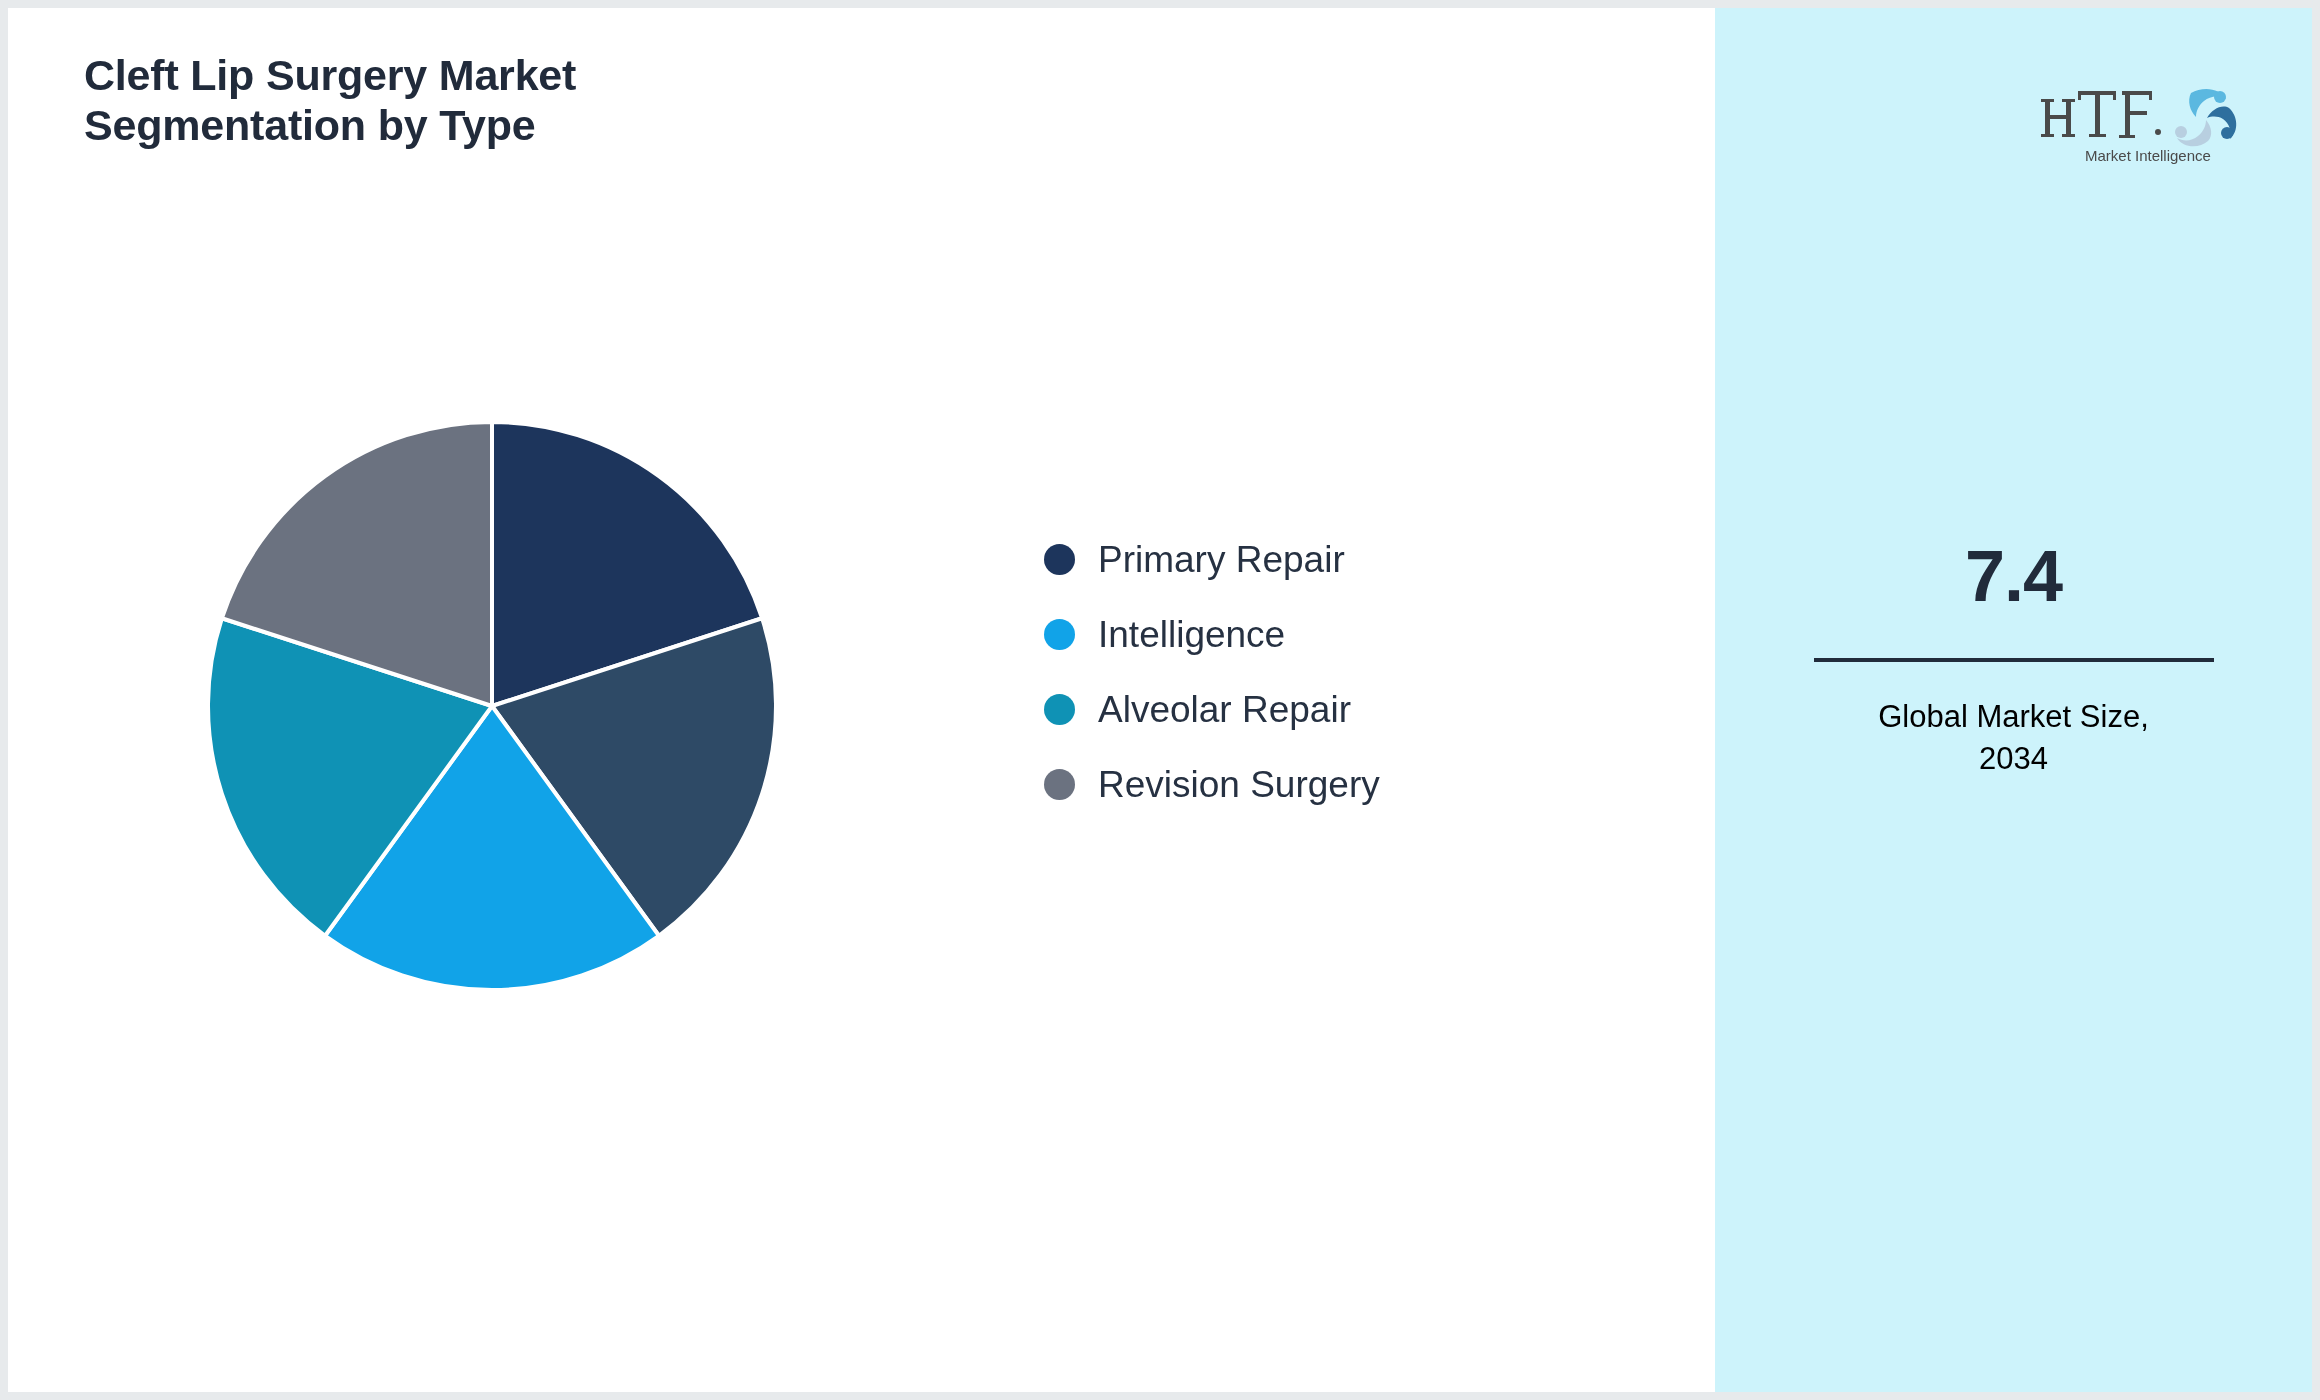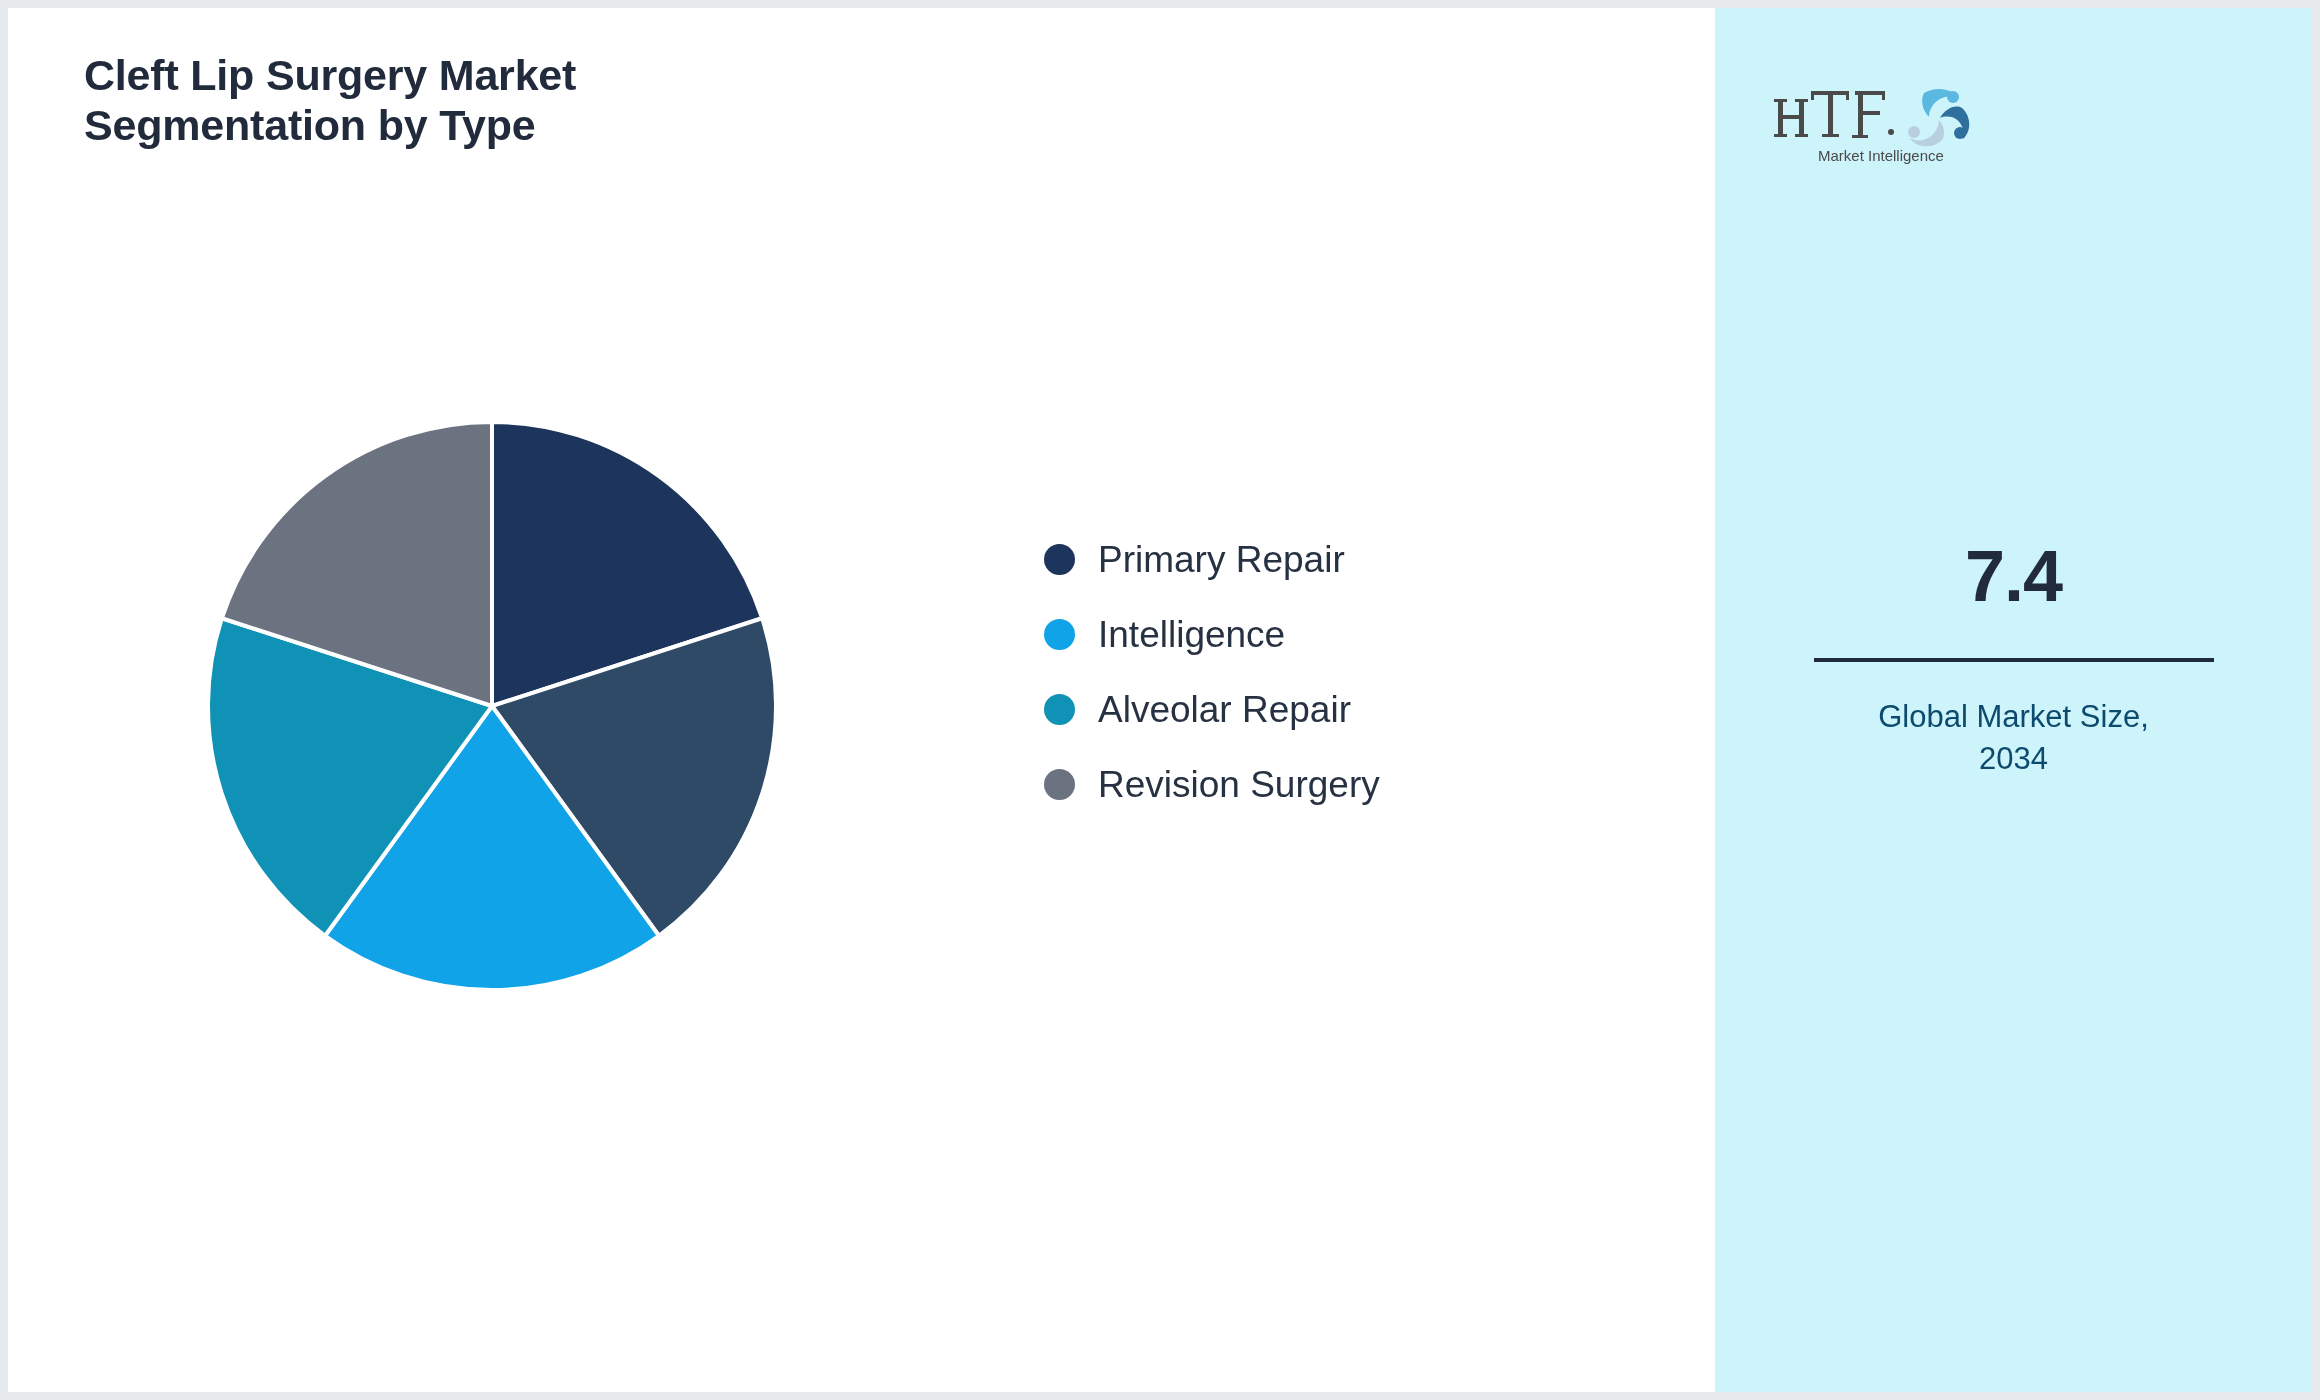--- a/index.html
+++ b/index.html
@@ -88,21 +88,21 @@
   }
 
   
   #right-panel {
     position: relative;
     flex: 1 1 auto;
     height: 100%;
     background: #cdf3fb;
     display: flex;
     flex-direction: column;
-    align-items: flex-start;
+    align-items: flex-end;
     text-decoration: underline;
   }
 
   #logo-wrap {
     margin-top: 58px;
     width: 330px;
     height: 110px;
     display: flex;
     align-items: center;
     justify-content: center;
@@ -126,21 +126,21 @@
   }
   #stat-divider {
     width: 100%;
     height: 4px;
     background: #212b3b;
     margin: 44px 0 34px 0;
   }
   #stat-caption {
     font-size: 31px;
     line-height: 1.33;
-    color: #0c4a6e;
+    color: #000000;
   }
 </style>
 </head>
 <body>
 
 <div id="canvas">
   <div id="card">
 
     <div id="left-panel">
 

